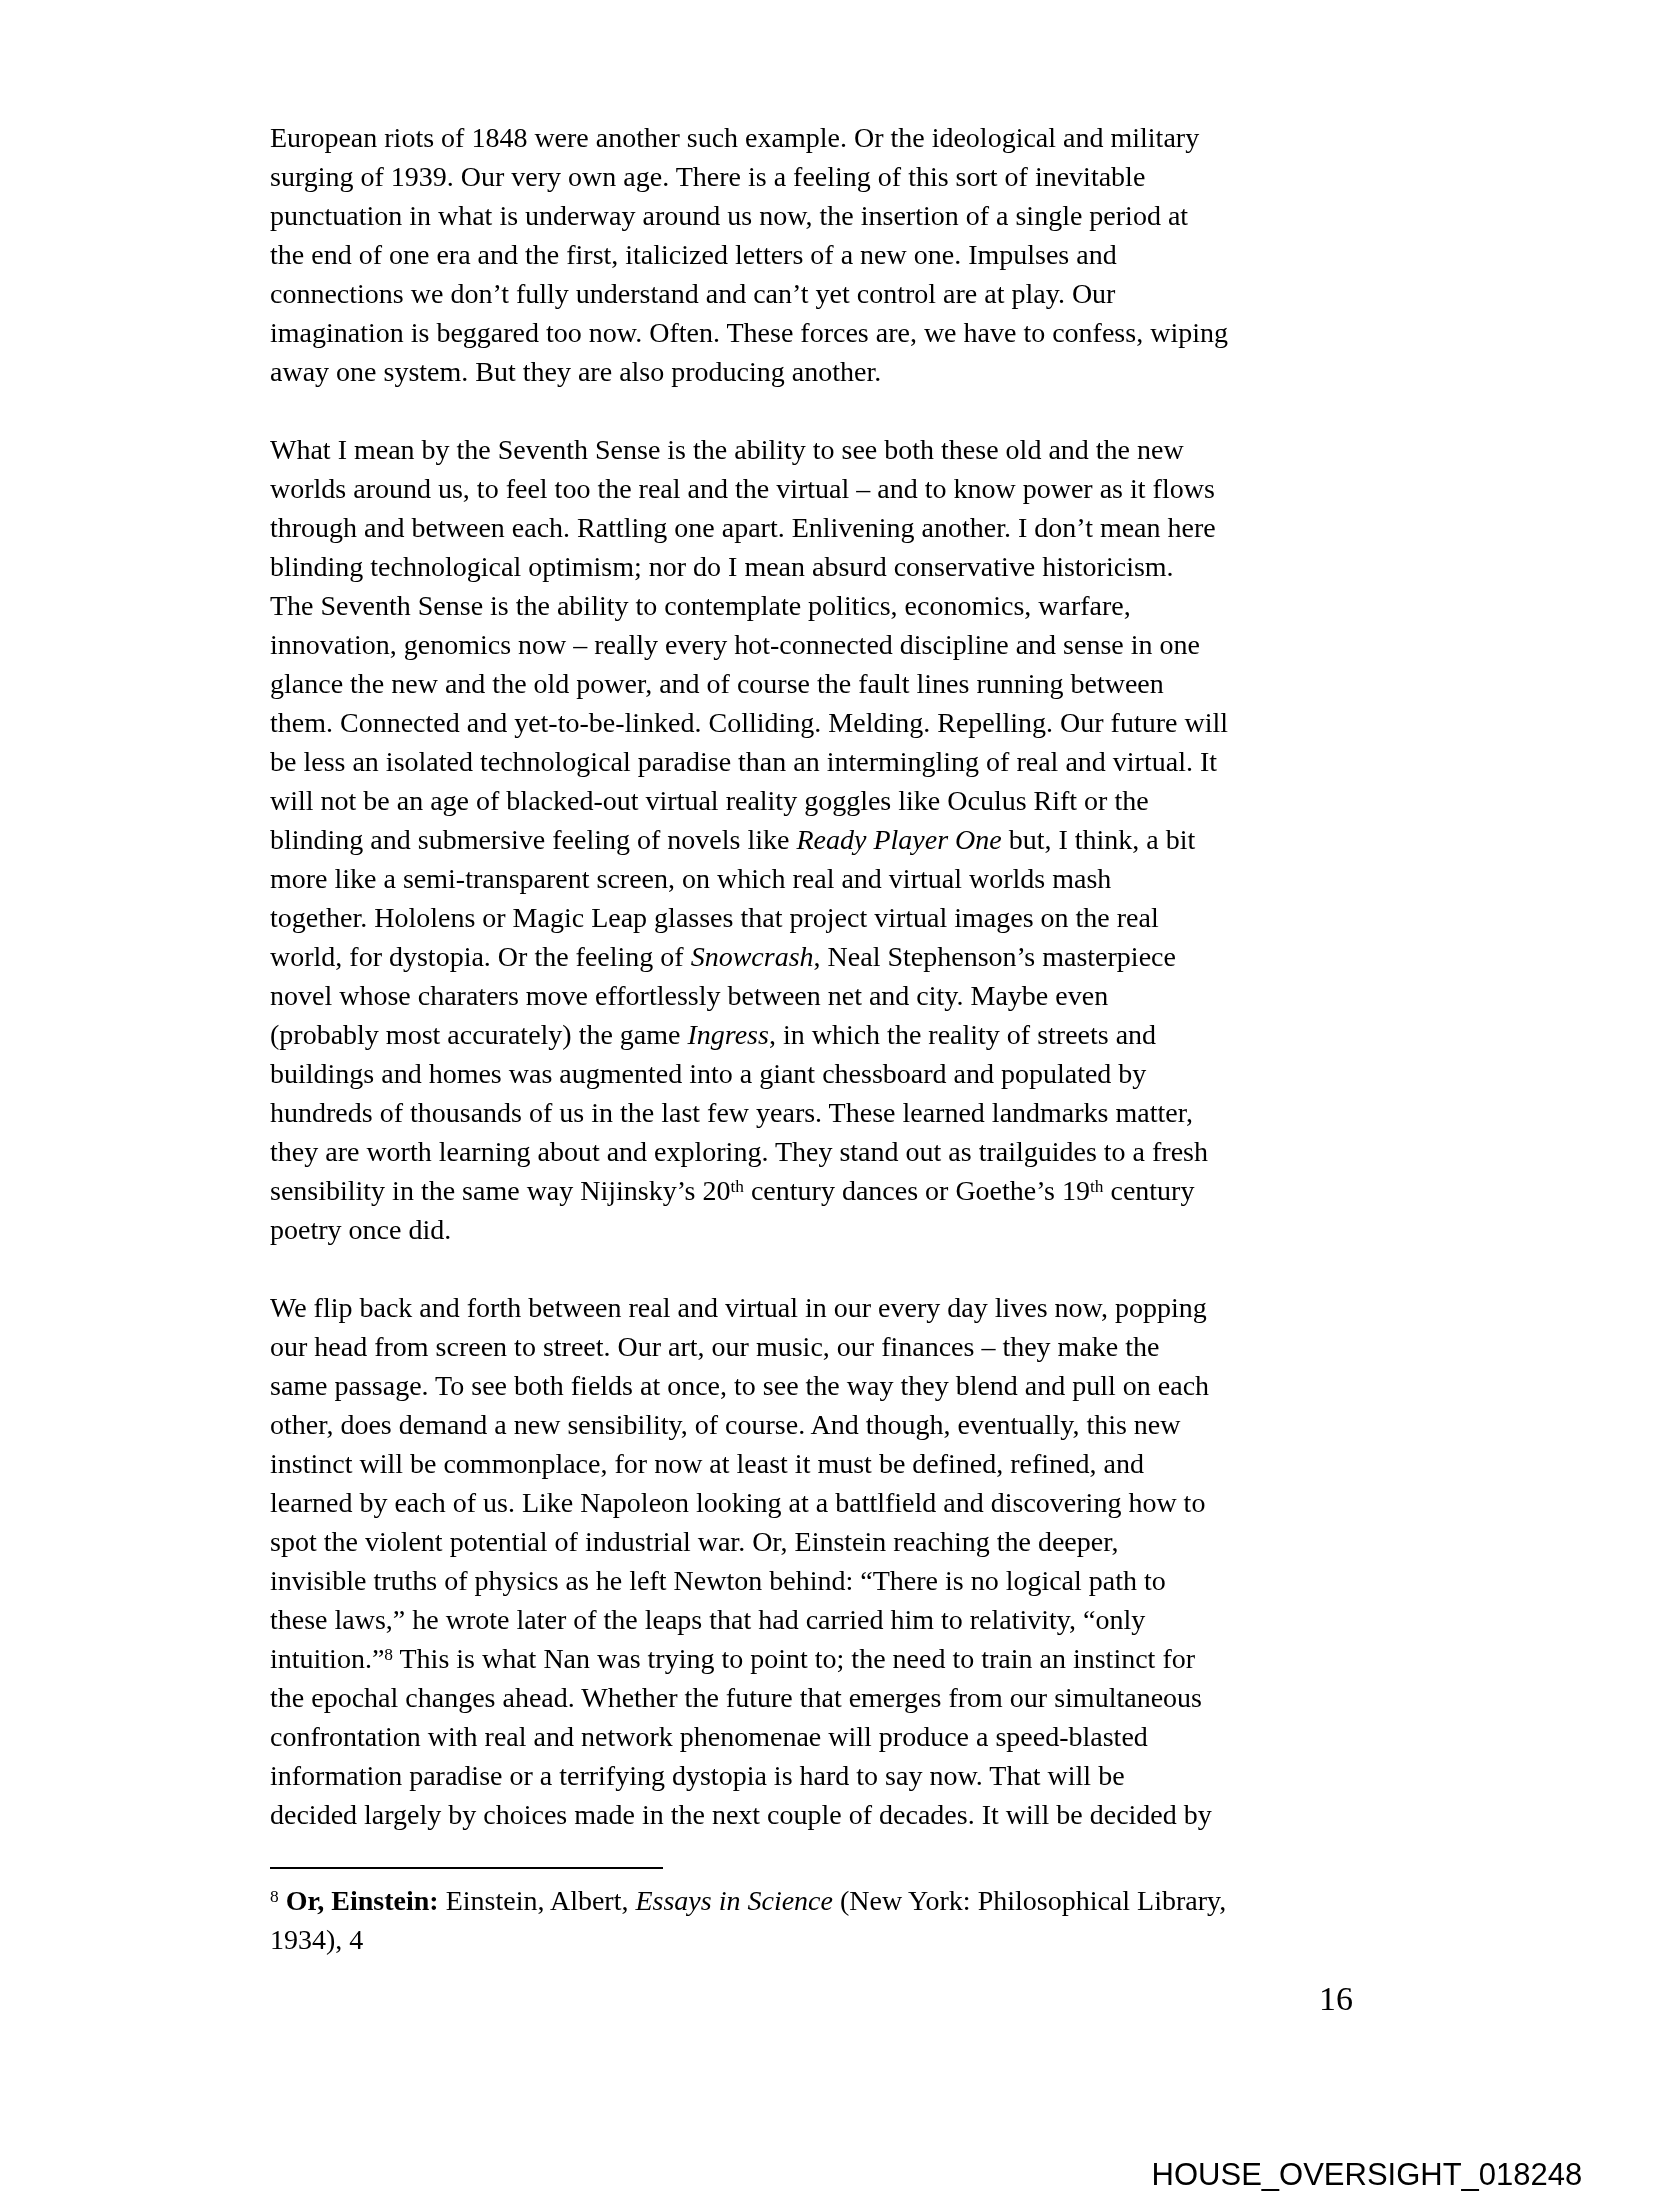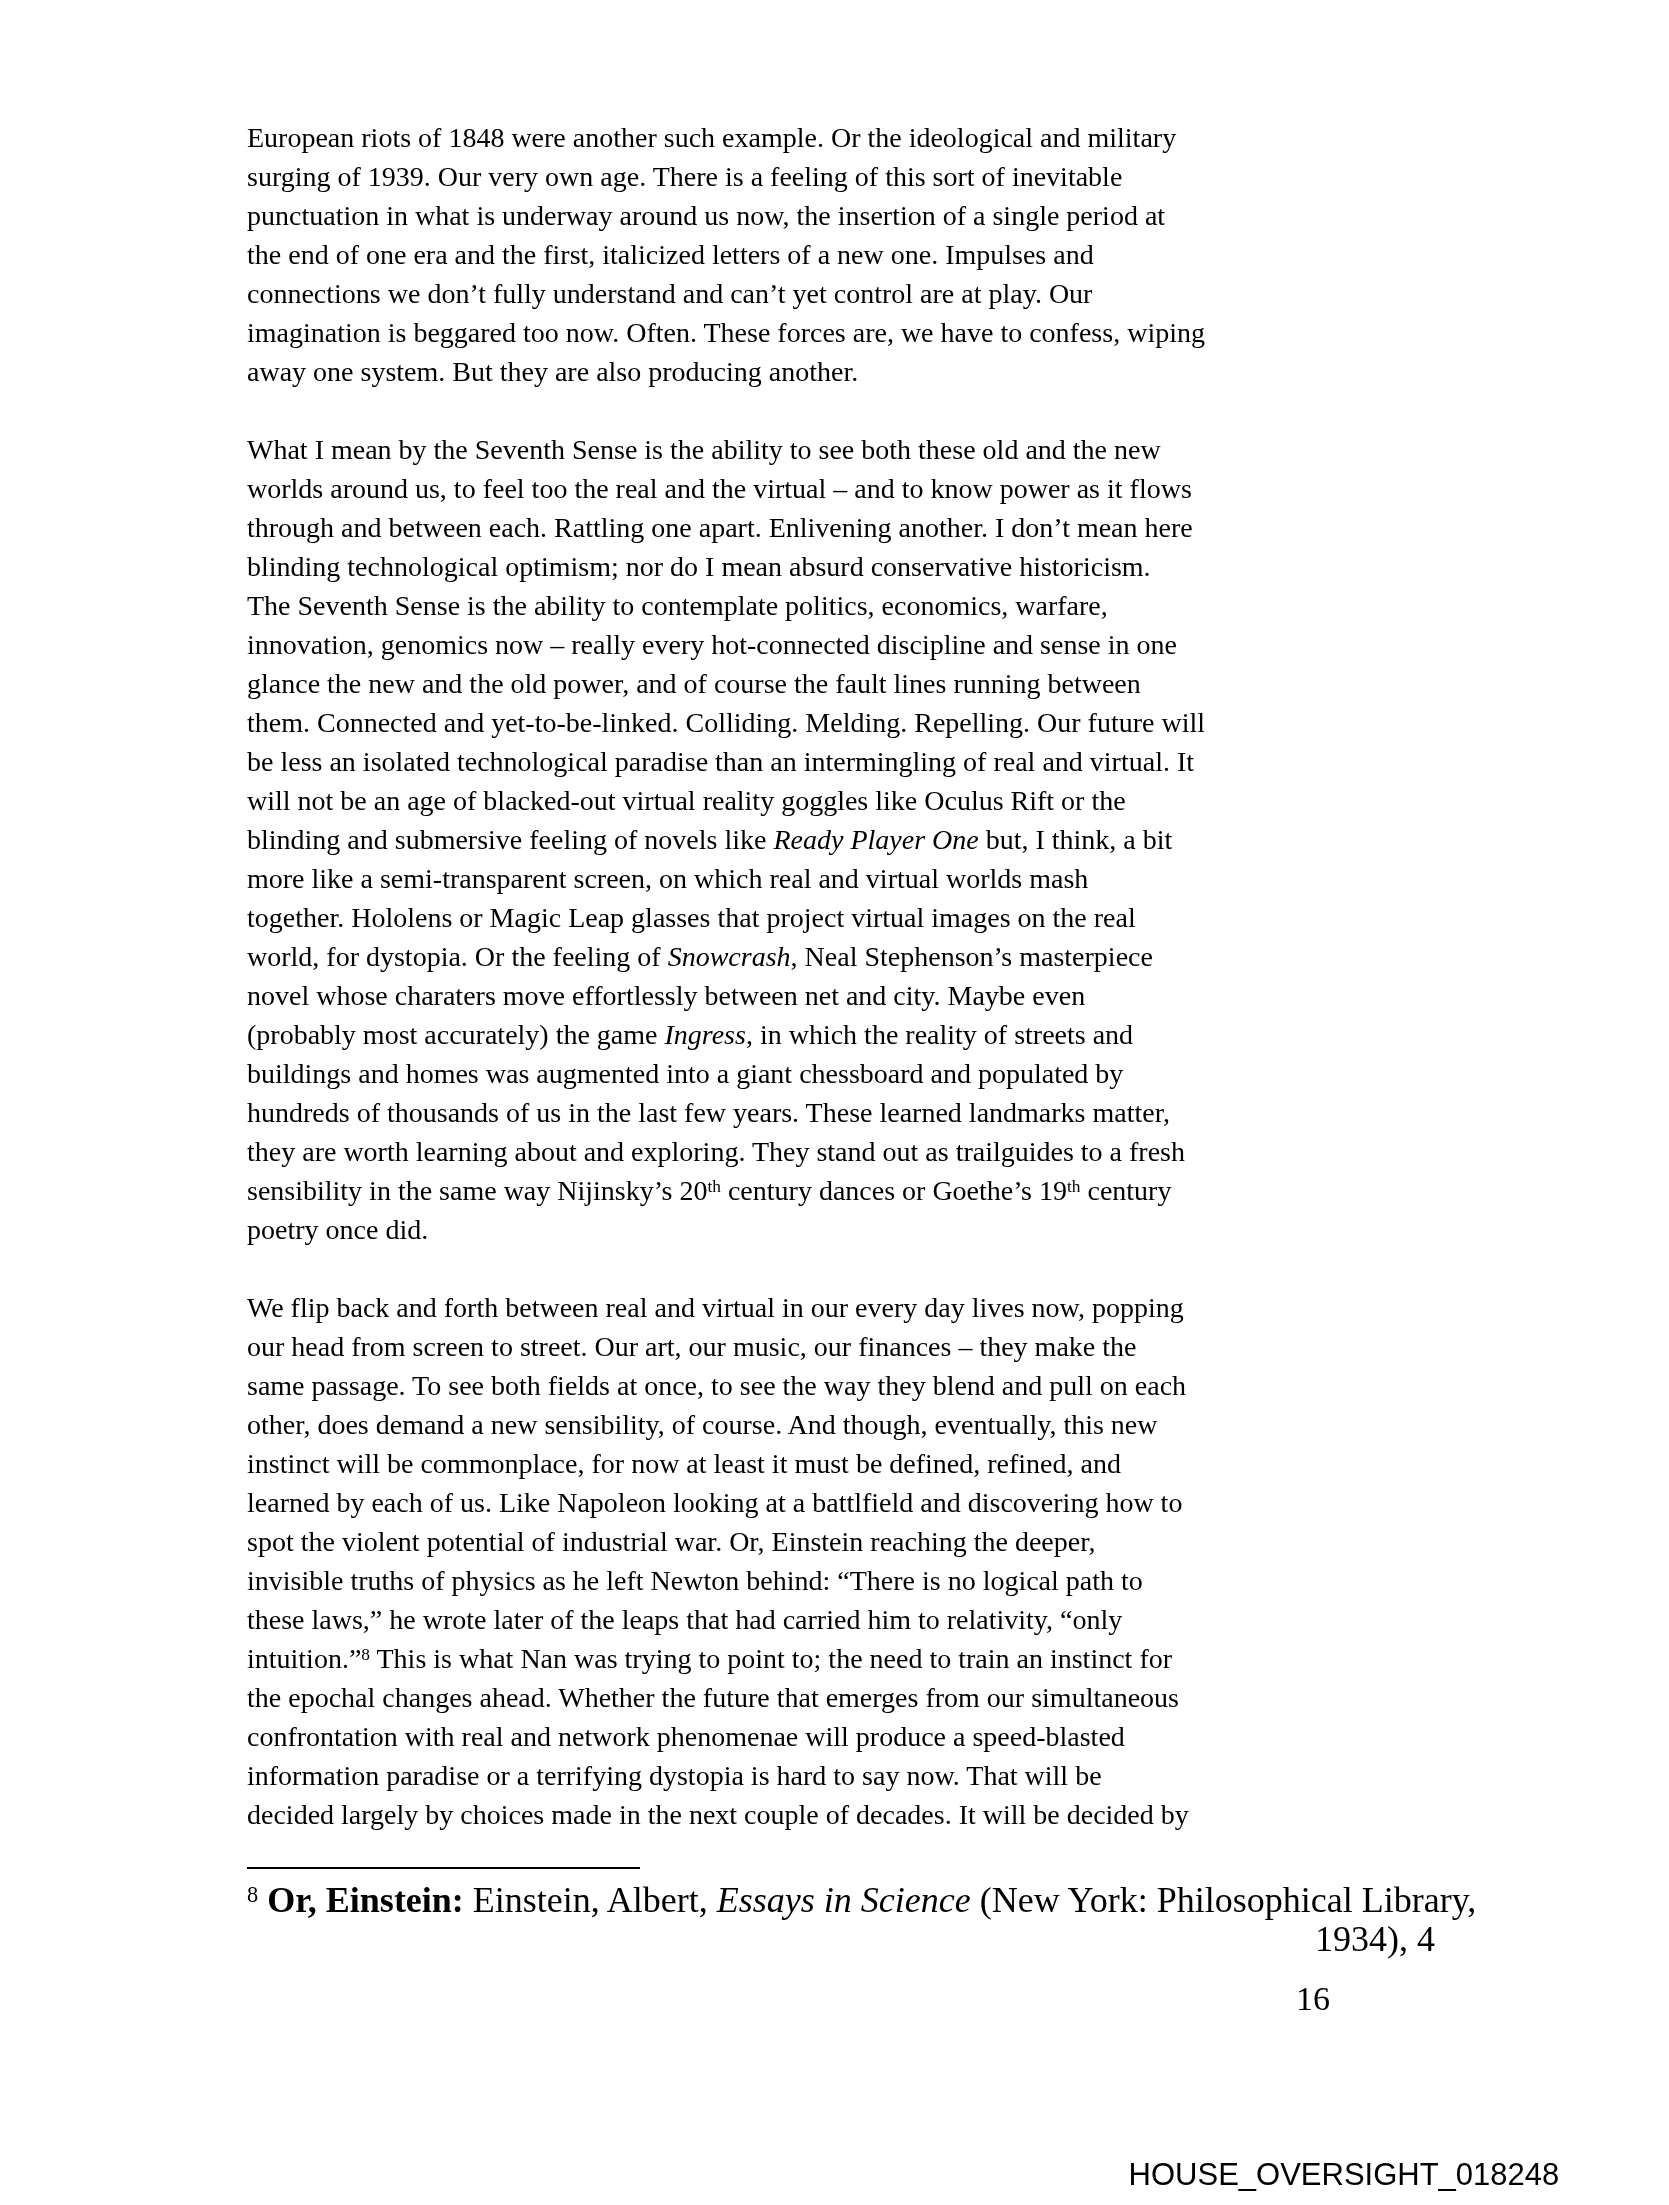--- a/index.html
+++ b/index.html
@@ -4,20 +4,21 @@
 <style>
   html, body { margin: 0; padding: 0; background: #ffffff; }
   .page {
     position: relative;
     width: 1575px;
     height: 2205px;
     background: #ffffff;
     color: #000000;
     font-family: "Liberation Serif", serif;
     overflow: hidden;
+    margin-left: 23px;
   }
   .body-text {
     position: absolute;
     left: 247px;
     top: 118px;
     width: 1188px;
     font-size: 28px;
     line-height: 39px;
   }
   .paragraph + .paragraph { margin-top: 39px; }
@@ -36,23 +37,22 @@
     top: 1867px;
     width: 393px;
     height: 0;
     border-top: 2.6px solid #000000;
   }
   .footnote {
     position: absolute;
     left: 247px;
     top: 1881px;
     width: 1188px;
-    font-size: 36px;
+    font-size: 28px;
     line-height: 39px;
-    text-align: right;
   }
   .page-number {
     position: absolute;
     top: 1982px;
     right: 245px;
     font-size: 34px;
     line-height: 34px;
   }
   .watermark {
     position: absolute;

